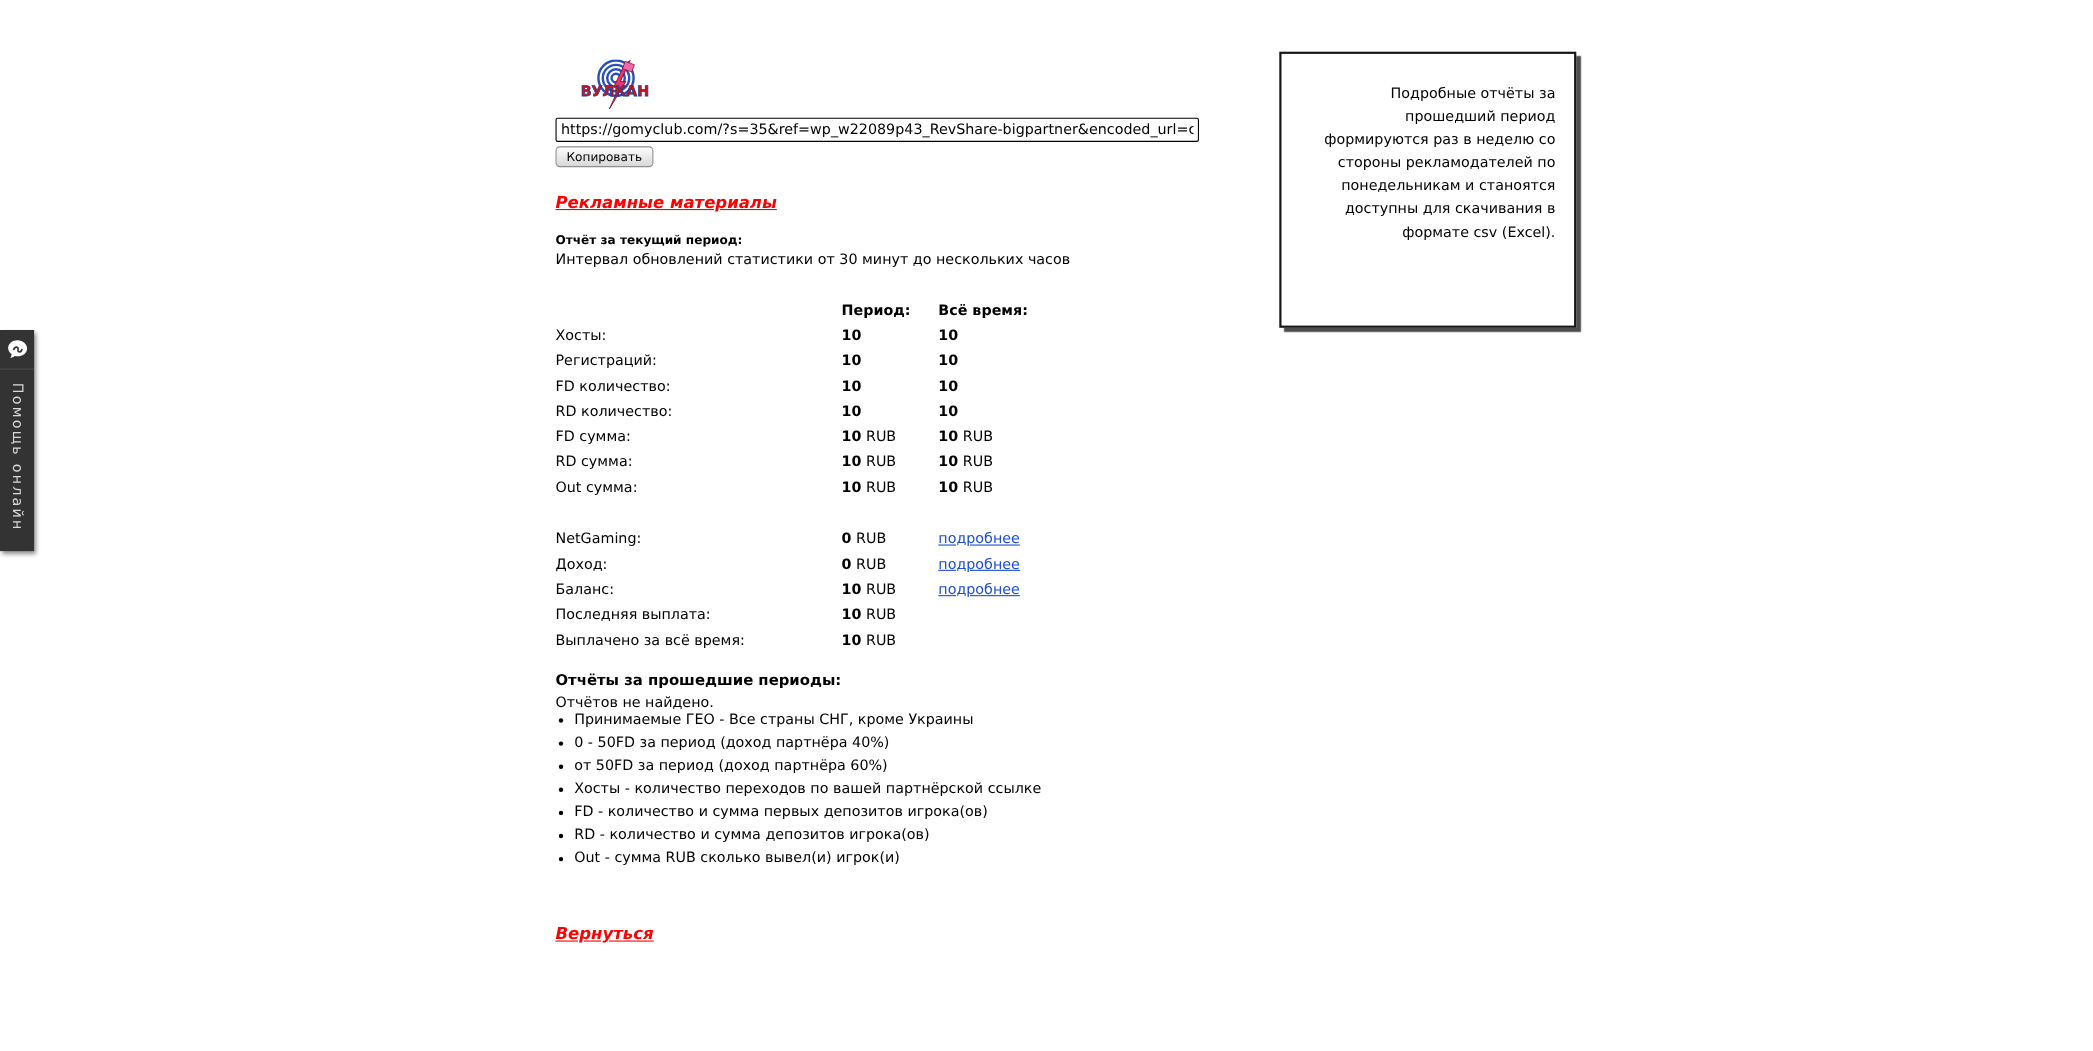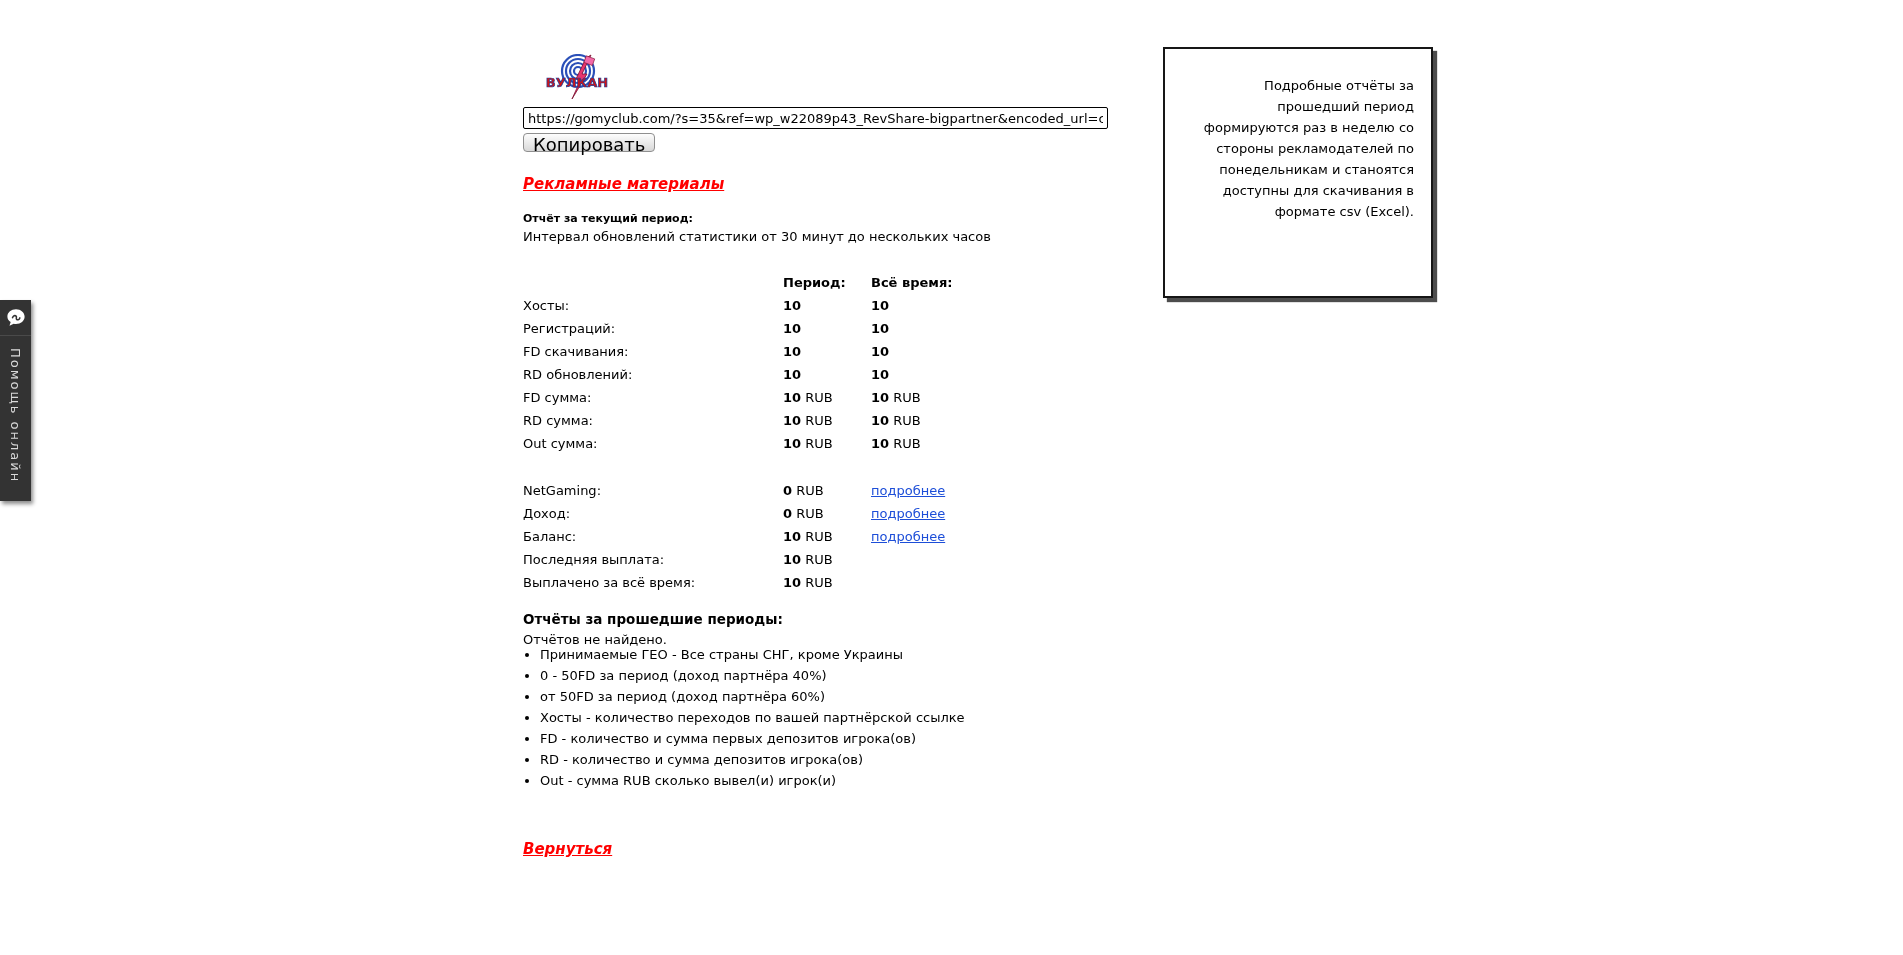--- a/index.html
+++ b/index.html
@@ -31,40 +31,40 @@
     writing-mode: vertical-rl;
     margin: 12px auto 18px;
     color: #d9d9d9;
     font-size: 13px;
     letter-spacing: 2px;
     white-space: pre;
   }
 
   
   .content {
-    position: absolute; left: 523px; top: 0;
+    position: absolute; left: 505px; top: 0;
     width: 660px;
     display: flex; flex-direction: column; align-items: flex-start;
   }
   .logo { margin: 54px 0 0 18px; width: 72px; height: 46px; }
 
   .url-input {
     margin-top: 7px;
     width: 585px; height: 22px;
     border: 1px solid #000;
     border-radius: 2px;
     padding: 1px 4px;
     font-family: inherit; font-size: 13px; color: #000;
     background: #fff;
   }
   .copy-btn {
     margin-top: 4px;
     height: 19px;
     padding: 0 9px;
-    font-family: inherit; font-size: 18px;
+    font-family: inherit; font-size: 11px;
     border: 1px solid #8f8f8f; border-radius: 4px;
     background: linear-gradient(#fdfdfd, #d8d8d8);
     cursor: pointer;
   }
 
   .red-link {
     color: #ff0000;
     font-weight: bold; font-style: italic;
     font-size: 15px;
     text-decoration: underline;
@@ -160,25 +160,25 @@
     <div class="cell-header">Всё время:</div>
 
     <div class="cell-label">Хосты:</div>
     <div><span class="val">10</span> <span class="unit"></span></div>
     <div><span class="val">10</span> <span class="unit"></span></div>
 
     <div class="cell-label">Регистраций:</div>
     <div><span class="val">10</span> <span class="unit"></span></div>
     <div><span class="val">10</span> <span class="unit"></span></div>
 
-    <div class="cell-label">FD скачивания:</div>
-    <div><span class="val">10</span> <span class="unit"></span></div>
-    <div><span class="val">10</span> <span class="unit"></span></div>
-
-    <div class="cell-label">RD обновлений:</div>
+    <div class="cell-label">FD количество:</div>
+    <div><span class="val">10</span> <span class="unit"></span></div>
+    <div><span class="val">10</span> <span class="unit"></span></div>
+
+    <div class="cell-label">RD количество:</div>
     <div><span class="val">10</span> <span class="unit"></span></div>
     <div><span class="val">10</span> <span class="unit"></span></div>
 
     <div class="cell-label">FD сумма:</div>
     <div><span class="val">10</span> <span class="unit">RUB</span></div>
     <div><span class="val">10</span> <span class="unit">RUB</span></div>
 
     <div class="cell-label">RD сумма:</div>
     <div><span class="val">10</span> <span class="unit">RUB</span></div>
     <div><span class="val">10</span> <span class="unit">RUB</span></div>

